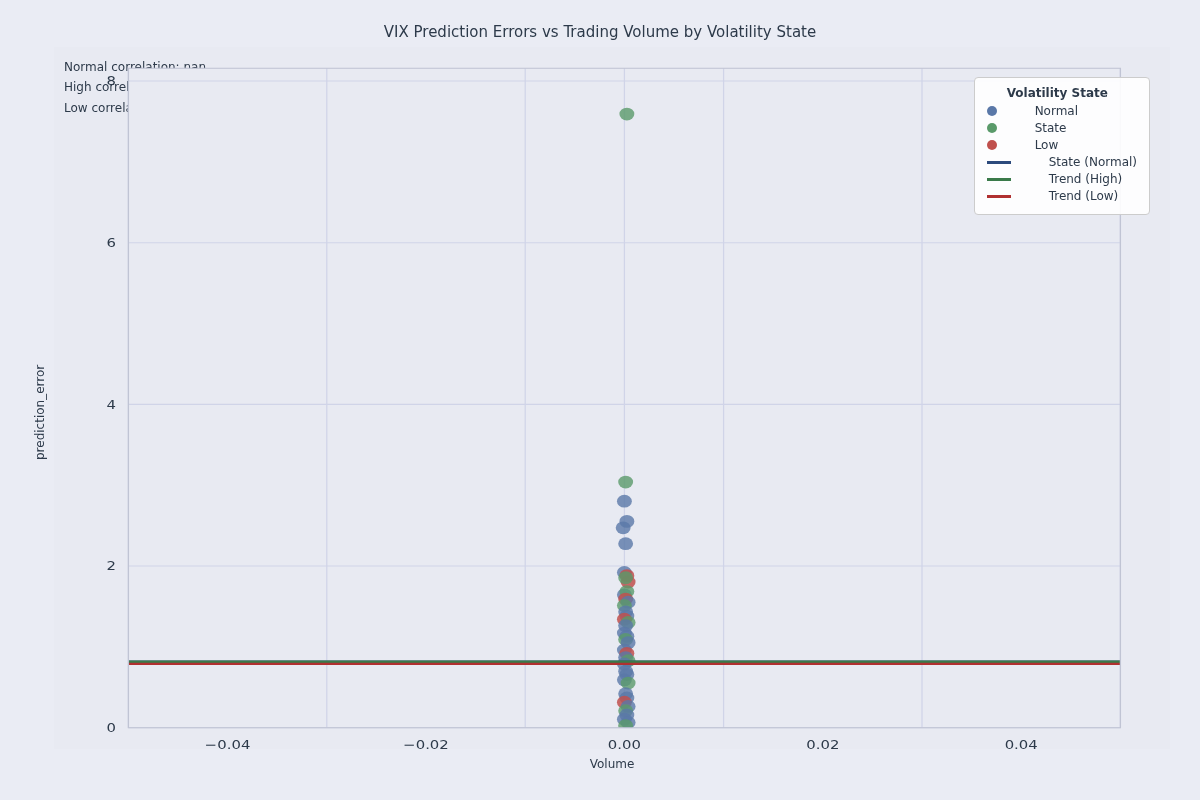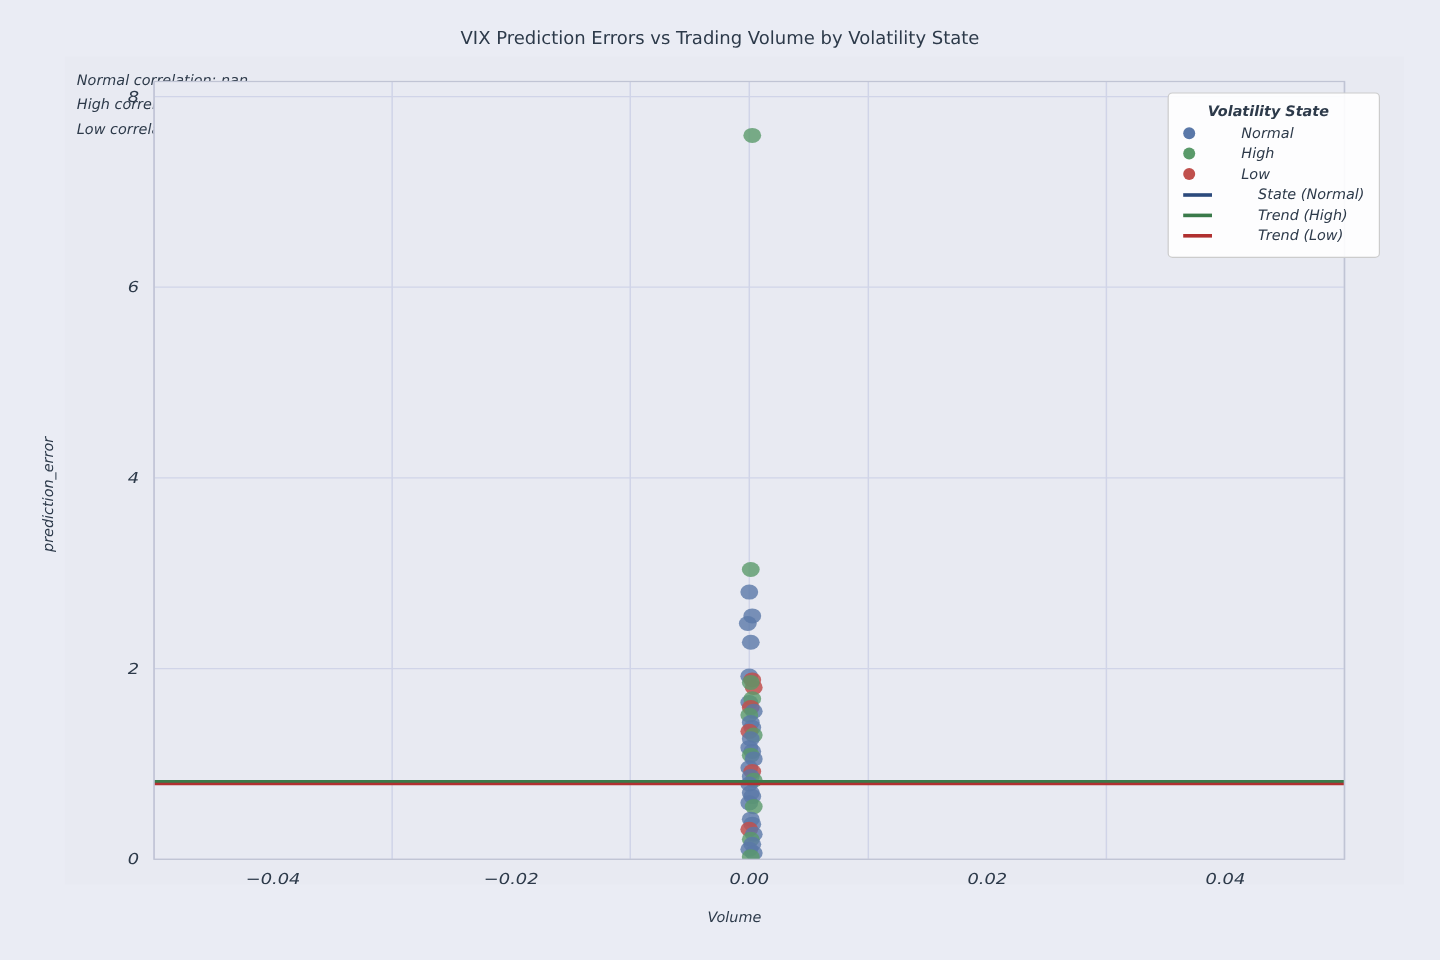--- a/index.html
+++ b/index.html
@@ -26,21 +26,20 @@
       text-align: center;
       margin-bottom: 6px;
       font-weight: normal;
     }
     .chart-inner {
       display: flex;
       flex-direction: row;
       width: 1140px;
       height: 730px;
       position: relative;
-      font-style: italic;
     }
     .y-axis-label {
       writing-mode: vertical-rl;
       transform: rotate(180deg);
       font-size: 12px;
       color: #2d3a4a;
       display: flex;
       align-items: center;
       justify-content: center;
       width: 20px;
@@ -55,21 +54,21 @@
       flex: 1;
       background: #e8eaf2;
       position: relative;
       border: none;
       overflow: visible;
     }
     .x-axis-label {
       font-size: 12px;
       color: #2d3a4a;
       text-align: center;
-      margin-top: 20px;
+      margin-top: 8px;
       height: 20px;
     }
     .legend {
       position: absolute;
       top: 30px;
       right: 20px;
       background: rgba(255,255,255,0.9);
       border: 1px solid #ccc;
       border-radius: 4px;
       padding: 8px 12px;
@@ -134,21 +133,21 @@
         </div>
 
         <div class="legend">
           <div class="legend-title">Volatility State</div>
           <div class="legend-item">
             <div class="legend-dot" style="background:#5a78a8;"></div>
             <span>Normal</span>
           </div>
           <div class="legend-item">
             <div class="legend-dot" style="background:#5a9a6a;"></div>
-            <span>High</span>
+            <span>State</span>
           </div>
           <div class="legend-item">
             <div class="legend-dot" style="background:#c0504d;"></div>
             <span>Low</span>
           </div>
           <div class="legend-item">
             <div class="legend-line" style="background:#2c4a7c;"></div>
             <span>State (Normal)</span>
           </div>
           <div class="legend-item">

